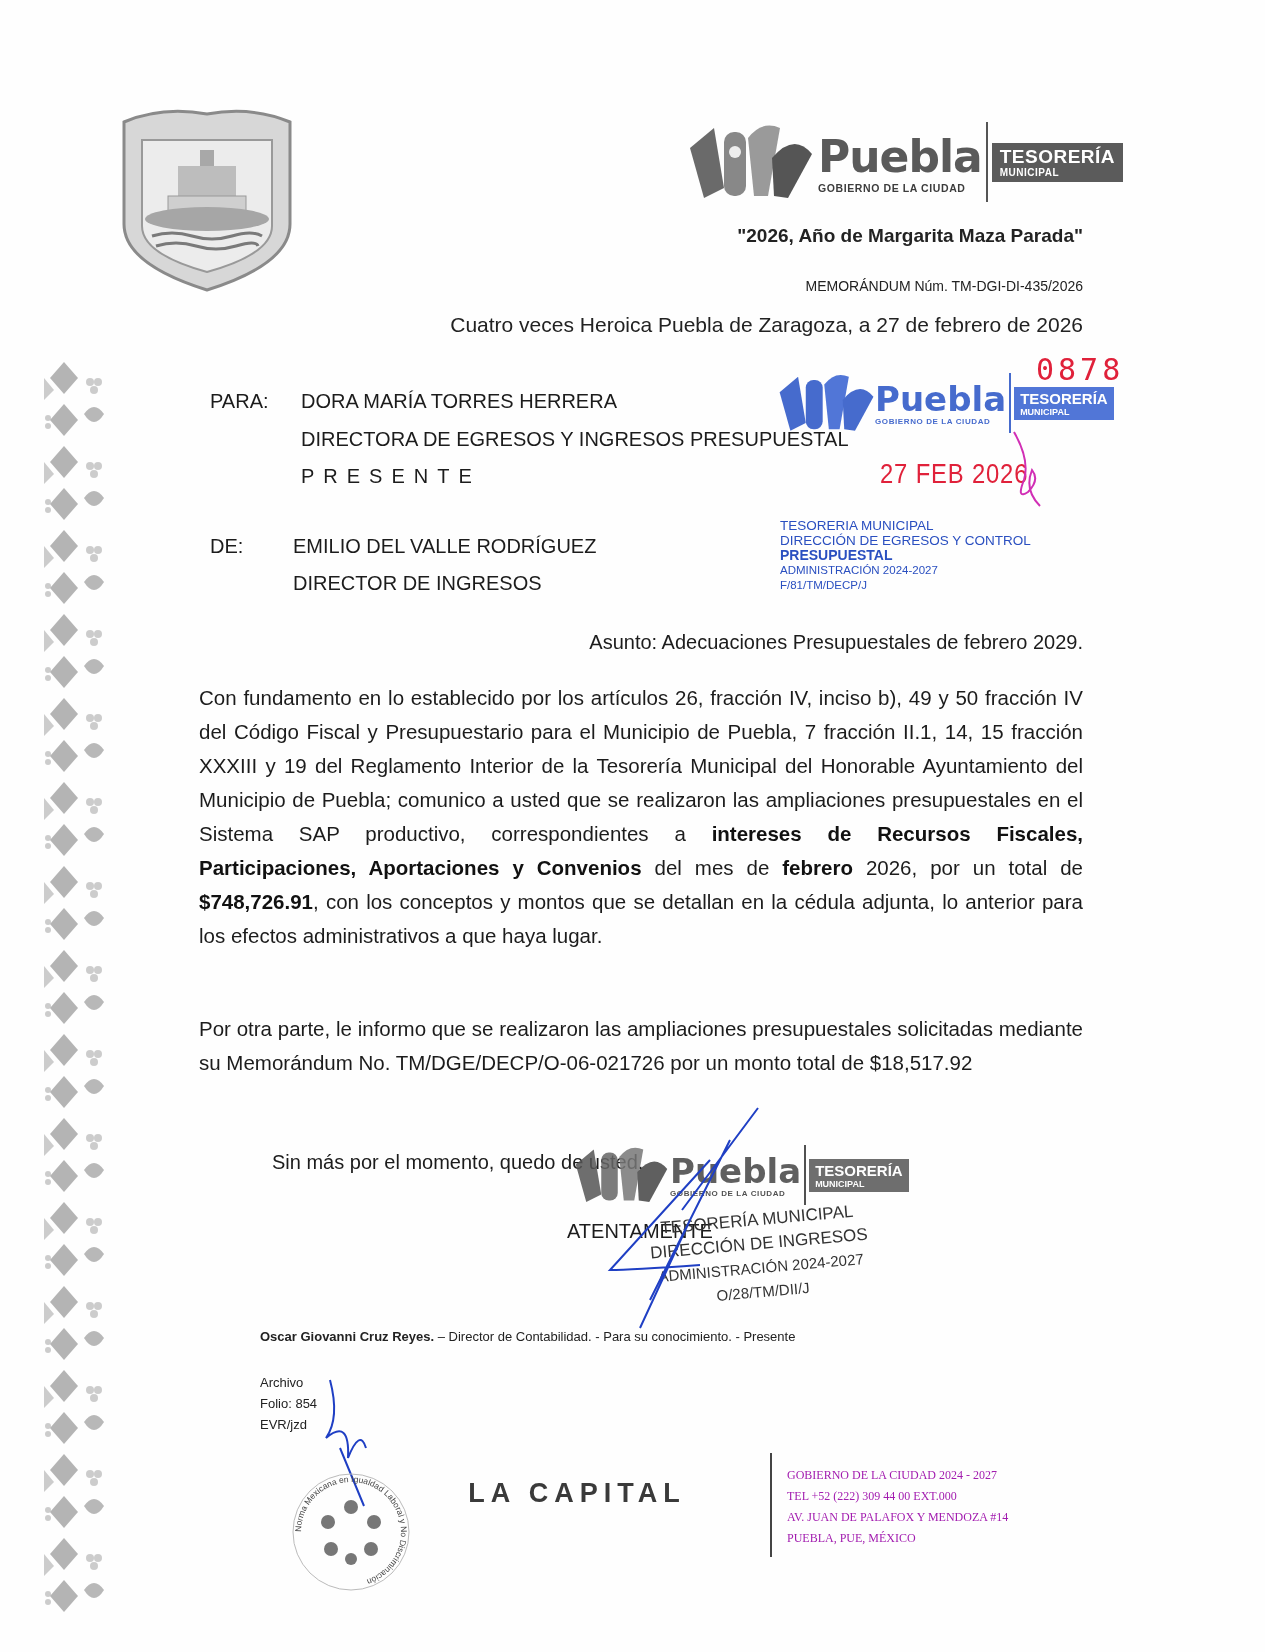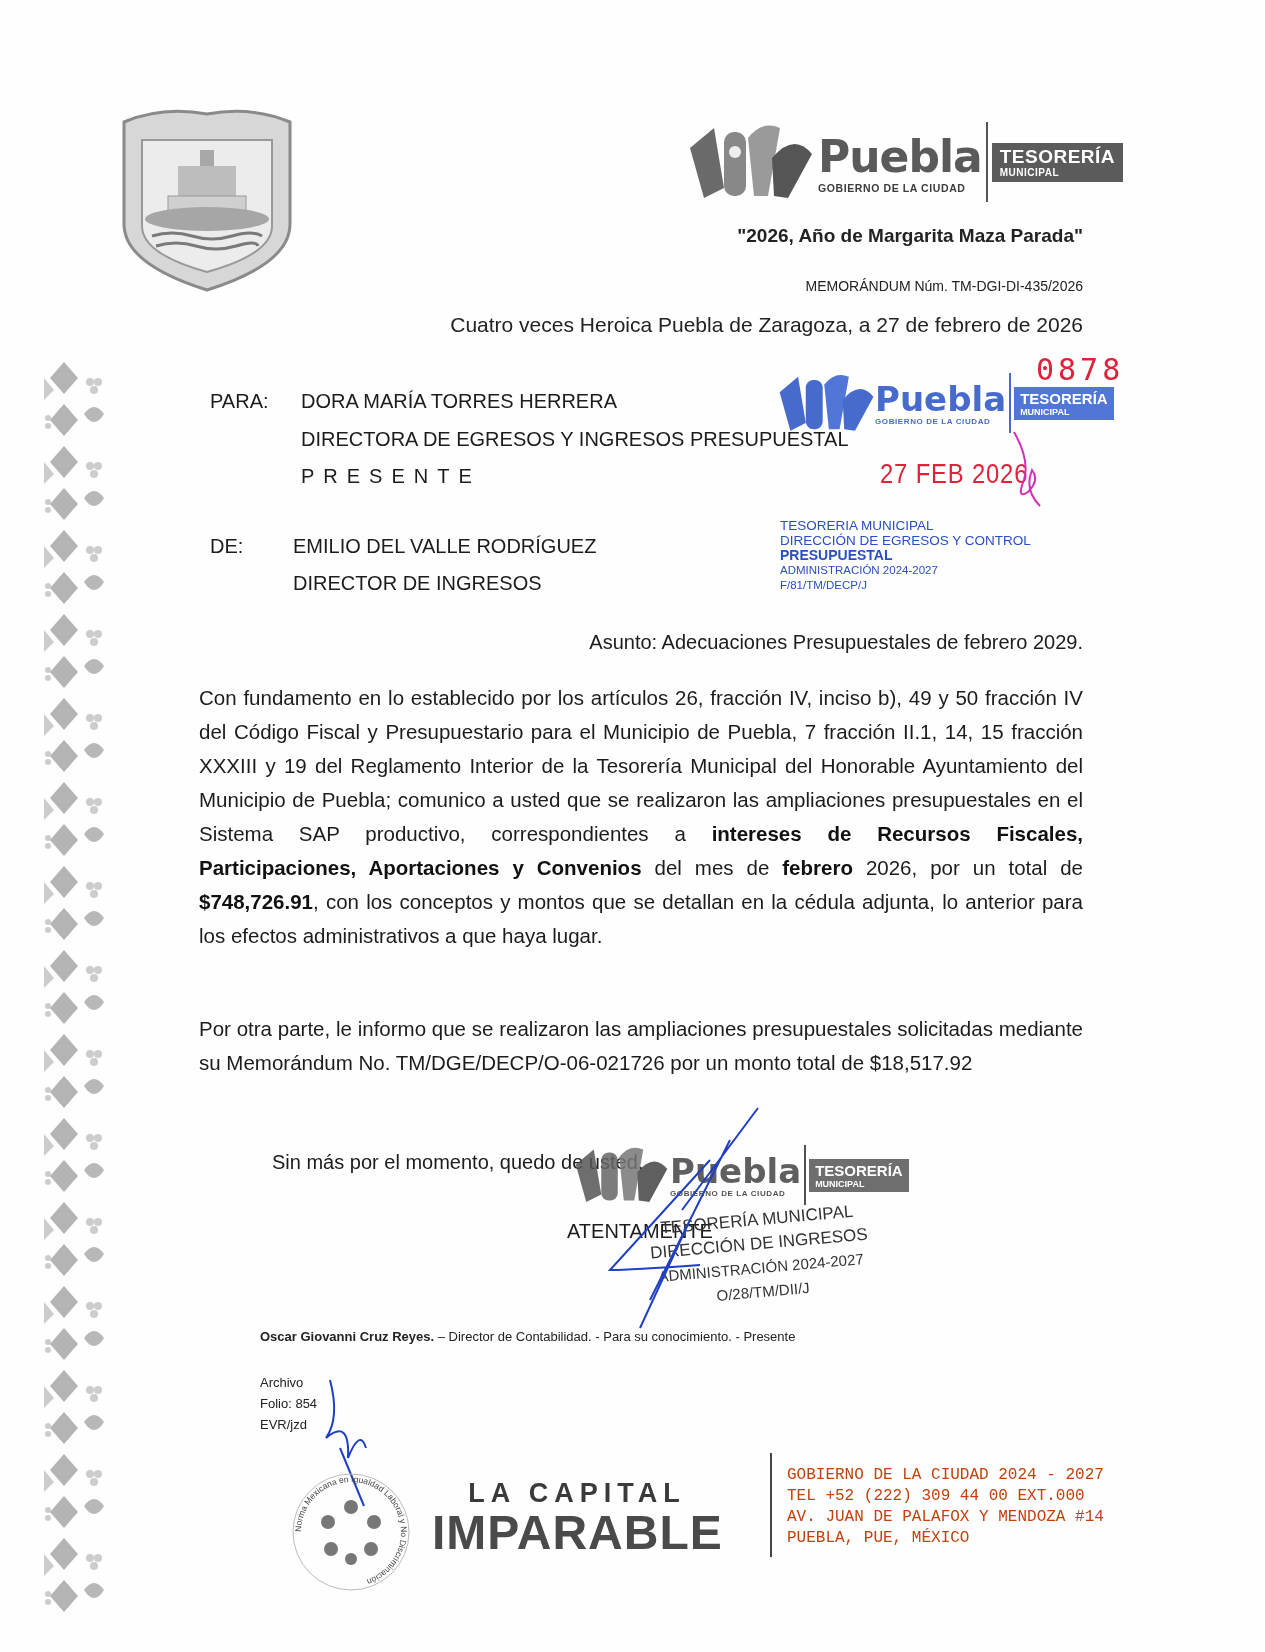--- a/index.html
+++ b/index.html
@@ -51,21 +51,21 @@
   .ccp { left:198px; top:1326px; font-size:13px; color:#222; line-height:22px; }
   .ccp b { font-weight:bold; }
   .ccp .indent { padding-left:62px; }
   .archive { left:260px; top:1372px; font-size:13px; line-height:21px; color:#222; }
 
   .footer-seal { left:286px; top:1467px; width:130px; height:130px; }
   .capital { left:432px; top:1478px; width:290px; height:95px; }
   .capital .l1 { font-size:27px; font-weight:bold; color:#3a3a3a; letter-spacing:6px; text-align:center; }
   .capital .l2 { font-size:48px; font-weight:bold; color:#4a4a4a; letter-spacing:1px; text-align:center; line-height:48px; }
   .footer-div { left:770px; top:1453px; width:2px; height:104px; background:#444; }
-  .footer-contact { left:787px; top:1465px; font-family:Liberation Mono, monospace; font-size:16px; line-height:21px; color:#c2410c; }
+  .footer-contact { left:787px; top:1465px; font-family:Liberation Serif, serif; font-size:12px; line-height:21px; color:#a21caf; }
 
   .pen { pointer-events:none; }
 </style>
 </head>
 <body>
 
 <div class="abs border-strip">
   <svg width="62" height="1260" viewBox="0 0 62 1260">
     <defs>
       <pattern id="talavera" x="0" y="0" width="62" height="84" patternUnits="userSpaceOnUse">
@@ -221,21 +221,20 @@
         <circle cx="42" cy="55" r="7"></circle>
         <circle cx="88" cy="55" r="7"></circle>
       <circle cx="45" cy="82" r="7"></circle>
         <circle cx="85" cy="82" r="7"></circle>
         <circle cx="65" cy="92" r="6"></circle>
     </g>
   </svg>
 </div>
 <div class="abs capital">
   <div class="l1">LA CAPITAL</div>
-  <div class="l2">IMPARABLE</div>
 </div>
 <div class="abs footer-div"></div>
 <div class="abs footer-contact">
   <div>GOBIERNO DE LA CIUDAD 2024 - 2027</div>
   <div>TEL +52 (222) 309 44 00 EXT.000</div>
   <div>AV. JUAN DE PALAFOX Y MENDOZA #14</div>
   <div>PUEBLA, PUE, MÉXICO</div>
 </div>
 
 </body></html>

